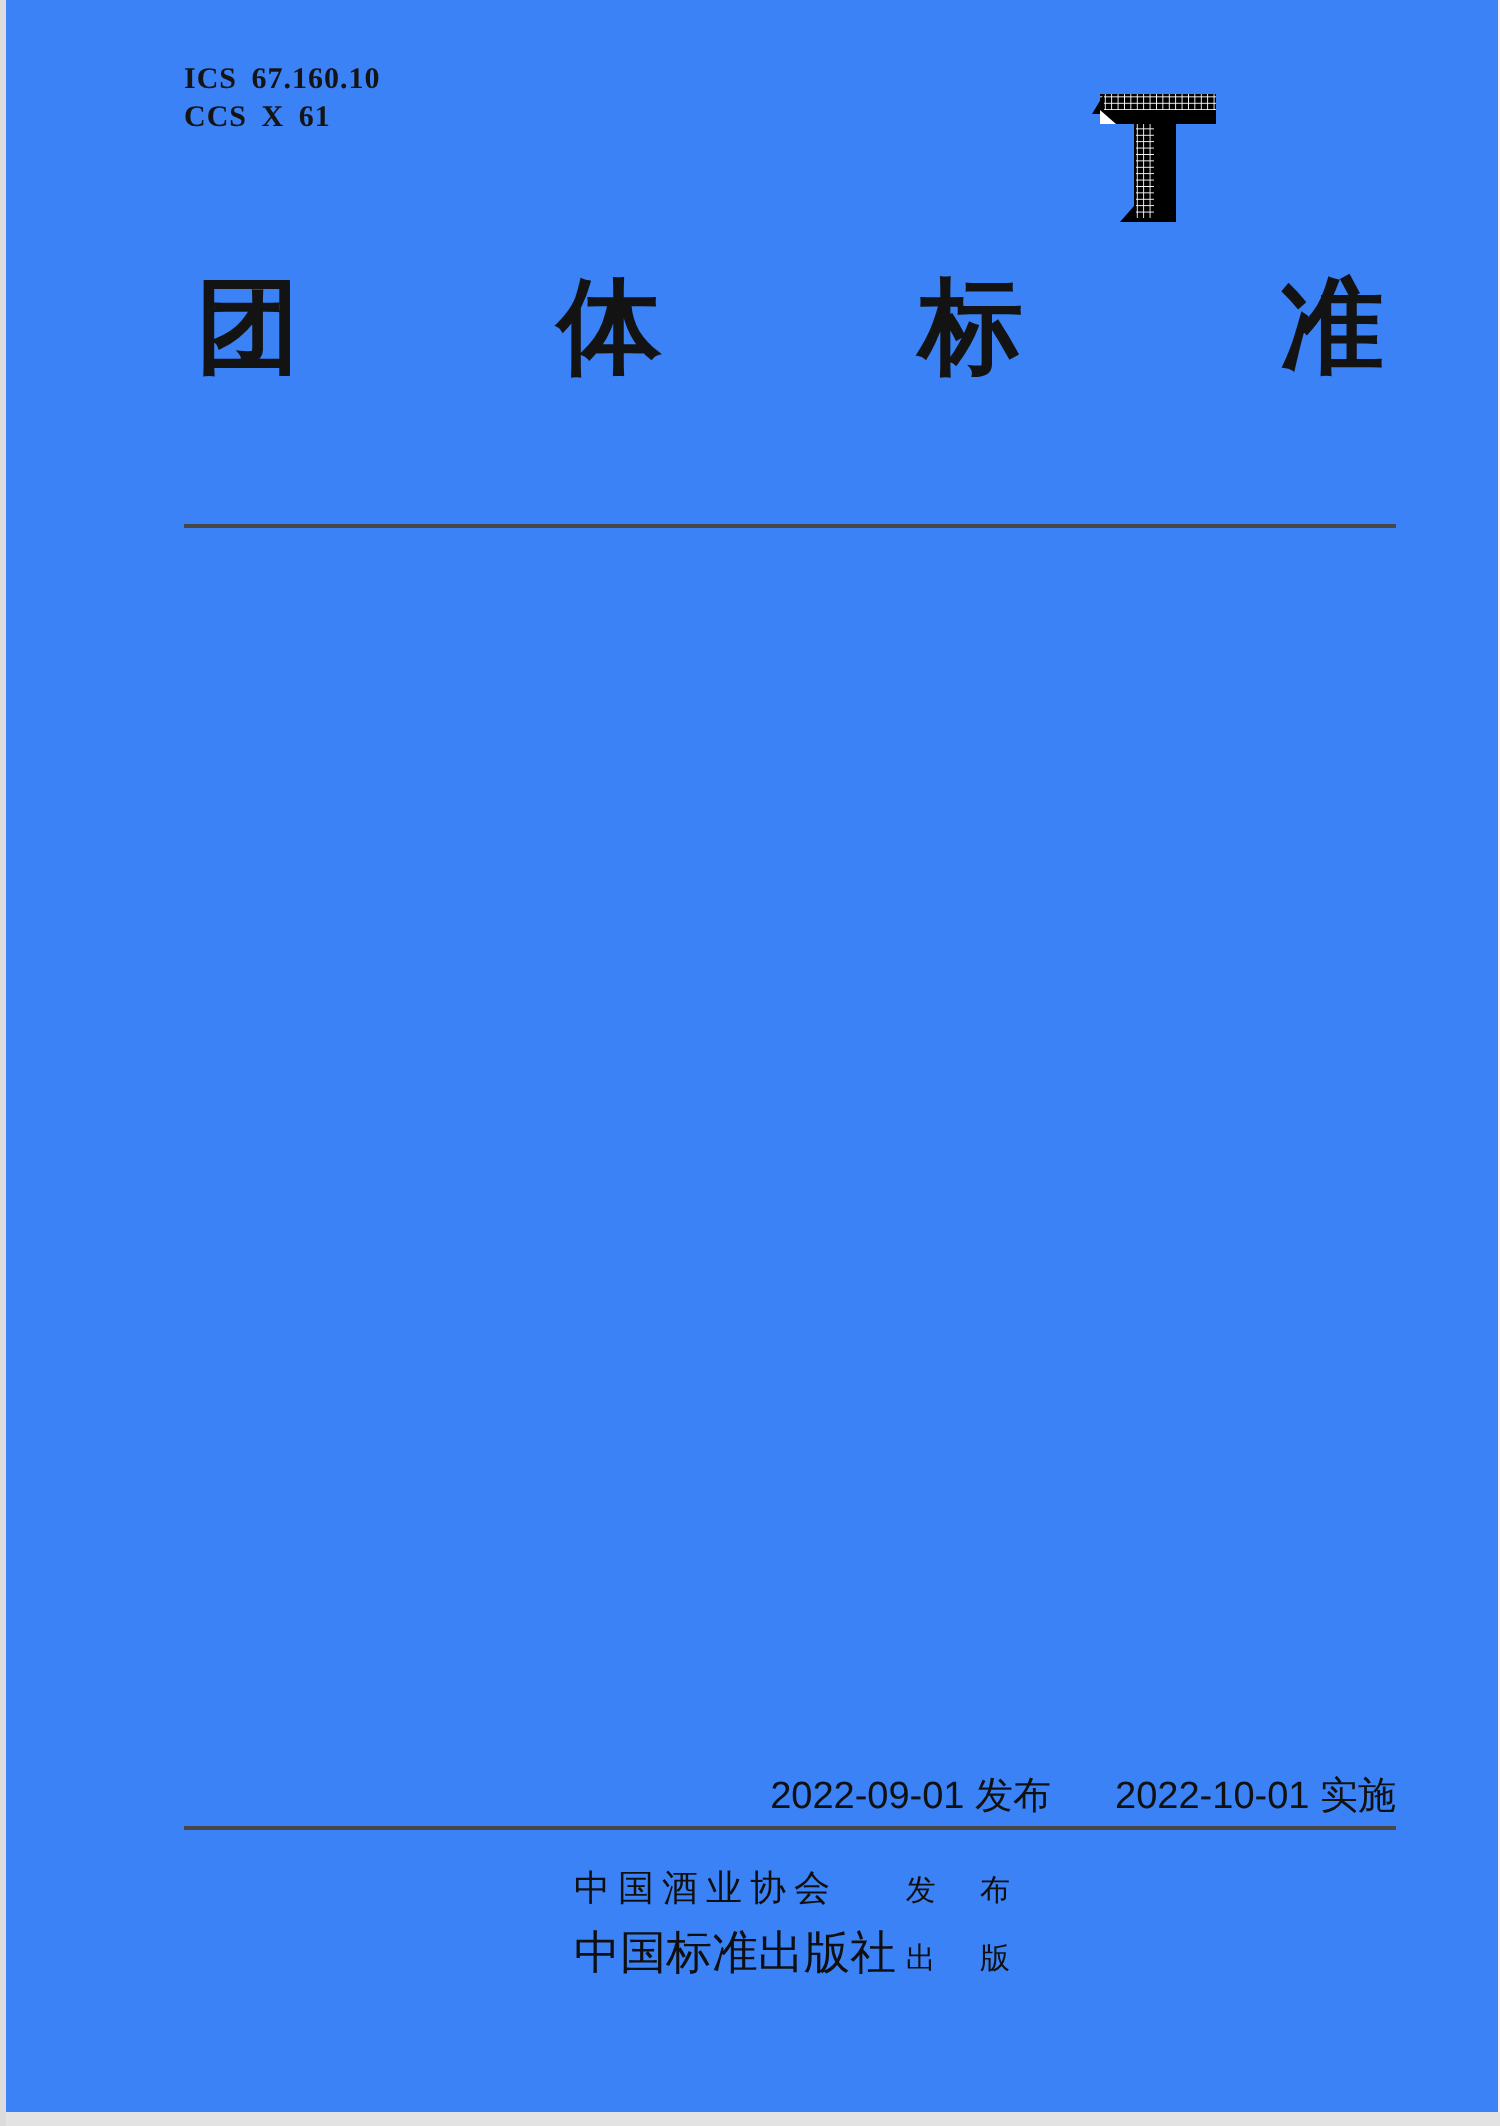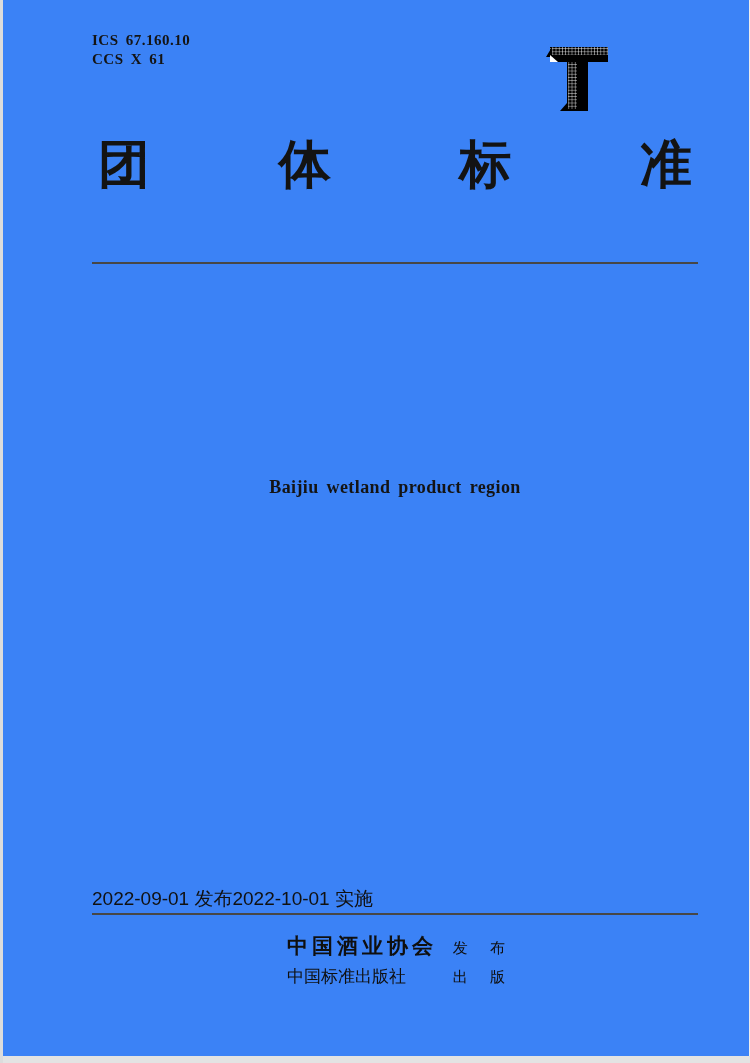--- a/index.html
+++ b/index.html
@@ -93,42 +93,43 @@
     letter-spacing: .4px;
     word-spacing: 3px;
     color: #141414;
   }
 
   .dates-row {
     position: absolute;
     left: 92px; top: 889px;
     width: 606px;
     display: flex;
-    justify-content: flex-start;
+    justify-content: flex-end;
     font-family: "Liberation Sans", sans-serif;
     font-size: 19px;
     line-height: 1;
     color: #111;
+    gap: 32px;
   }
 
   .publishers {
     position: absolute;
     left: 287px; top: 935px;
     width: 218px;
     font-family: "Liberation Sans", sans-serif;
     color: #0f0f0f;
   }
   .pub-row {
     display: flex;
     justify-content: space-between;
     align-items: baseline;
   }
   .pub-row + .pub-row { margin-top: 12px; }
-  .pub-name-lg { font-size: 21px; letter-spacing: 4px; line-height: 1; font-weight: bold; }
-  .pub-name-sm { font-size: 17px; letter-spacing: 0;  line-height: 1; }
+  .pub-name-lg { font-size: 18px; letter-spacing: 4px; line-height: 1; }
+  .pub-name-sm { font-size: 23px; letter-spacing: 0;  line-height: 1; }
   .pub-role    { font-size: 15px; letter-spacing: 9px; margin-right: -9px; line-height: 1; white-space: nowrap; }
 </style>
 </head>
 <body>
 
 <div class="page">
 
   <div class="ics-block">
     <div>ICS 67.160.10</div>
     <div>CCS X 61</div>
@@ -159,21 +160,20 @@
   <div class="doc-type">
     <span>团</span>
     <span>体</span>
     <span>标</span>
     <span>准</span>
   </div>
 
 
   <div class="rule rule-top"></div>
 
-  <div class="title-en">Baijiu wetland product region</div>
 
   <div class="dates-row">
     <span>2022-09-01 发布</span>
     <span>2022-10-01 实施</span>
   </div>
 
   <div class="rule rule-bottom"></div>
 
   <div class="publishers">
     <div class="pub-row">

